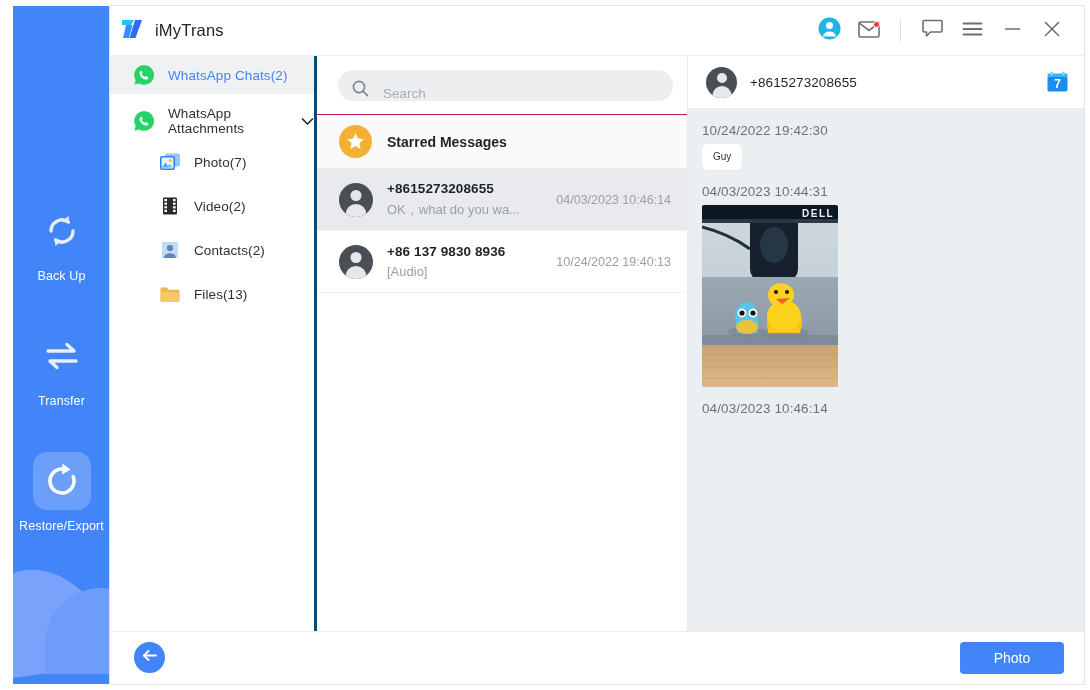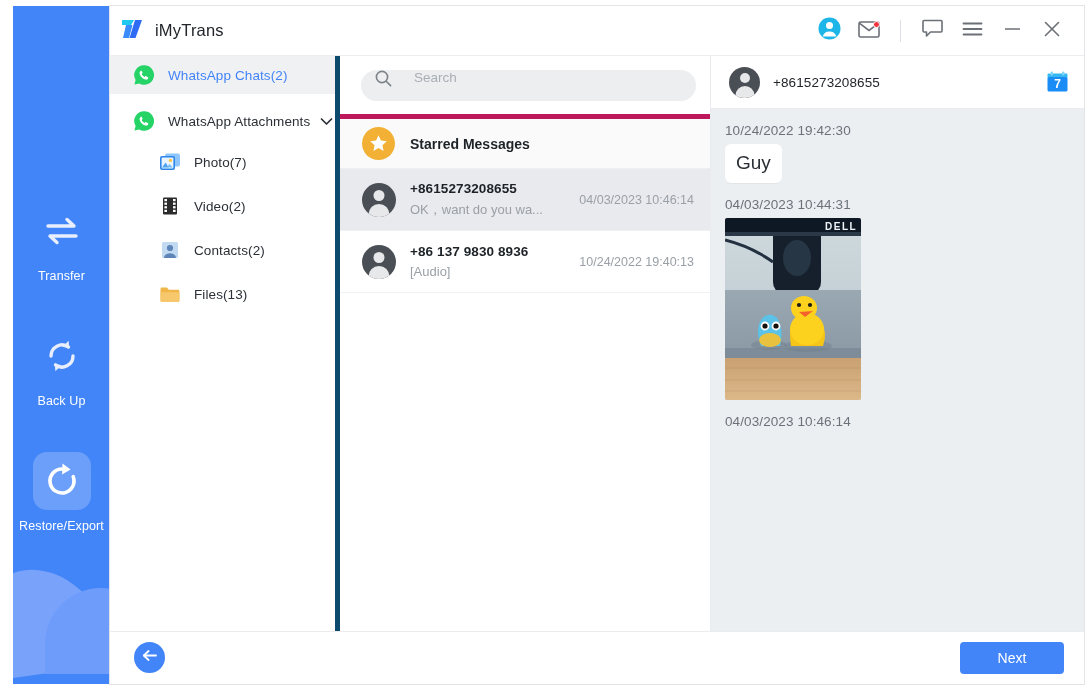--- a/index.html
+++ b/index.html
@@ -90,21 +90,21 @@
   }
   .tb-sep { width: 1px; height: 22px; background: #dcdfe3; margin: 0 9px; }
   .badge-dot {
     position: absolute; top: 7px; right: 7px;
     width: 7px; height: 7px; border-radius: 50%;
     background: #f5333f; border: 1px solid #fff;
   }
 
   
   .body { display: flex; height: 575px; }
-  .col-nav   { width: 230px; border-right: 5px solid #0c4a6e; background: #fff; }
+  .col-nav   { width: 207px; border-right: 3px solid #0c4a6e; background: #fff; }
   .col-list  { width: 371px; border-right: 1px solid #e9ebee; background: #fff;
                display: flex; flex-direction: column; }
   .col-chat  { flex: 1; background: #ebeff2; display: flex; flex-direction: column; }
 
   
   .nav-row {
     display: flex; align-items: center;
     height: 38px; padding-left: 22px;
     cursor: pointer;
   }
@@ -121,38 +121,37 @@
   }
   .nav-spacer { height: 8px; }
   .chev { margin-left: 10px; display: flex; align-items: center; }
   .sub .nav-row { padding-left: 48px; height: 44px; }
   .sub .nav-text { font-size: 13.5px; color: #2b3036; }
 
   
   .searchwrap { padding: 14px 14px 13px 21px; }
   .searchbox {
     height: 31px; border-radius: 16px; background: #eceef0;
-    display: flex; align-items: flex-start; padding: 0 14px;
+    display: flex; align-items: flex-end; padding: 0 14px;
     cursor: text;
-    gap: 8px;
   }
   .searchbox input {
     border: 0; outline: 0; background: transparent;
     margin-left: 14px; width: 100%;
     font-family: "Liberation Sans", sans-serif;
     font-size: 13.5px; color: #3a3f45;
   }
   .searchbox input::placeholder { color: #a9aeb4; }
 
   
   .listrows { flex: 1; overflow: hidden; }
   .starred {
     display: flex; align-items: center;
     height: 55px; padding-left: 22px;
-    background: #fafafa; border-top: 5px solid #be185d; border-bottom: 1px solid #eeeff1;
+    background: #fafafa; border-top: 1px solid #be185d; border-bottom: 1px solid #eeeff1;
     cursor: pointer;
   }
   .star-circle {
     width: 33px; height: 33px; border-radius: 50%;
     background: #f2b135; display: flex; align-items: center; justify-content: center;
     flex: none;
   }
   .starred-label {
     margin-left: 15px; font-size: 14px; font-weight: bold; color: #1d2227;
   }
@@ -206,21 +205,21 @@
 
   .chat-scroll { flex: 1; padding: 14px 0 0 14px; overflow: hidden; }
   .msg-time {
     font-size: 13.5px; color: #6c727a; letter-spacing: .1px;
     margin: 0 0 6px 0;
   }
   .msg-time.sp { margin-top: 14px; }
   .bubble {
     display: inline-block; background: #ffffff;
     border-radius: 6px; padding: 6px 11px;
-    font-size: 19px; color: #2b3036; line-height: 1.42;
+    font-size: 10px; color: #2b3036; line-height: 1.42;
     box-shadow: 0 1px 1px rgba(0,0,0,0.04);
     max-width: 250px;
   }
   .photo {
     width: 136px; height: 182px; border-radius: 2px;
     overflow: hidden; display: block;
   }
 
   
   .footer {
@@ -245,41 +244,41 @@
 </style>
 </head>
 <body>
 
 <div id="app">
 
   <div class="rail">
     <div class="rail-deco1"></div>
     <div class="rail-deco2"></div>
     <div class="rail-items">
-
-      <div class="rail-item">
-        <div class="rail-glyph">
-          <svg width="38" height="30" viewBox="0 0 38 30">
-            <path d="M5 10 H31 L24 3.5" fill="none" stroke="#e8eefc" stroke-width="3.4" stroke-linecap="round" stroke-linejoin="round"></path>
-            <path d="M33 20 H7 L14 26.5" fill="none" stroke="#e8eefc" stroke-width="3.4" stroke-linecap="round" stroke-linejoin="round"></path>
-          </svg>
-        </div>
-        <div class="rail-label">Transfer</div>
-      </div>
 
       <div class="rail-item">
         <div class="rail-glyph">
           <svg width="40" height="40" viewBox="0 0 40 40">
             <path d="M31 20 a11 11 0 0 1 -17.5 8.9" fill="none" stroke="#e8eefc" stroke-width="3.4" stroke-linecap="round"></path>
             <path d="M9 20 a11 11 0 0 1 17.5 -8.9" fill="none" stroke="#e8eefc" stroke-width="3.4" stroke-linecap="round"></path>
             <path d="M26.6 4.8 L27.2 11.8 L20.4 11.1 Z" fill="#e8eefc"></path>
             <path d="M13.4 35.2 L12.8 28.2 L19.6 28.9 Z" fill="#e8eefc"></path>
           </svg>
         </div>
         <div class="rail-label">Back Up</div>
+      </div>
+
+      <div class="rail-item">
+        <div class="rail-glyph">
+          <svg width="38" height="30" viewBox="0 0 38 30">
+            <path d="M5 10 H31 L24 3.5" fill="none" stroke="#e8eefc" stroke-width="3.4" stroke-linecap="round" stroke-linejoin="round"></path>
+            <path d="M33 20 H7 L14 26.5" fill="none" stroke="#e8eefc" stroke-width="3.4" stroke-linecap="round" stroke-linejoin="round"></path>
+          </svg>
+        </div>
+        <div class="rail-label">Transfer</div>
       </div>
 
       <div class="rail-item active">
         <div class="rail-glyph">
           <svg width="40" height="40" viewBox="0 0 40 40">
             <path d="M20 8 a12 12 0 1 0 11.2 7.7" fill="none" stroke="#ffffff" stroke-width="3.6" stroke-linecap="round"></path>
             <path d="M20.4 2.6 L28.6 8.4 L20.1 13.4 Z" fill="#ffffff"></path>
           </svg>
         </div>
         <div class="rail-label">Restore/Export</div>
@@ -473,21 +472,21 @@
                 <path d="M9.5 1.2 L11.9 6.6 L17.8 7.2 L13.4 11.2 L14.6 17 L9.5 14 L4.4 17 L5.6 11.2 L1.2 7.2 L7.1 6.6 Z" fill="#ffffff"></path>
               </svg>
             </span>
             <span class="starred-label">Starred Messages</span>
           </div>
 
           <div class="chatrow sel">
             <span class="avatar"></span>
             <span class="chatmain">
               <div class="chat-name">+8615273208655</div>
-              <div class="chat-prev">OK，want do you wa...</div>
+              <div class="chat-prev">OK，what do you wa...</div>
             </span>
             <span class="chat-time">04/03/2023 10:46:14</span>
           </div>
 
           <div class="chatrow">
             <span class="avatar"></span>
             <span class="chatmain">
               <div class="chat-name">+86 137 9830 8936</div>
               <div class="chat-prev">[Audio]</div>
             </span>
@@ -582,17 +581,17 @@
 
     <div class="footer">
       <div class="back-btn">
         <span>
           <svg width="17" height="15" viewBox="0 0 17 15">
             <path d="M15 7.5 H3" stroke="#ffffff" stroke-width="1.8" stroke-linecap="round"></path>
             <path d="M7.6 3 L2.8 7.5 L7.6 12" fill="none" stroke="#ffffff" stroke-width="1.8" stroke-linecap="round" stroke-linejoin="round"></path>
           </svg>
         </span>
       </div>
-      <button class="next-btn">Next</button>
+      <button class="next-btn">Photo</button>
     </div>
 
   </div>
 </div>
 
 </body></html>

